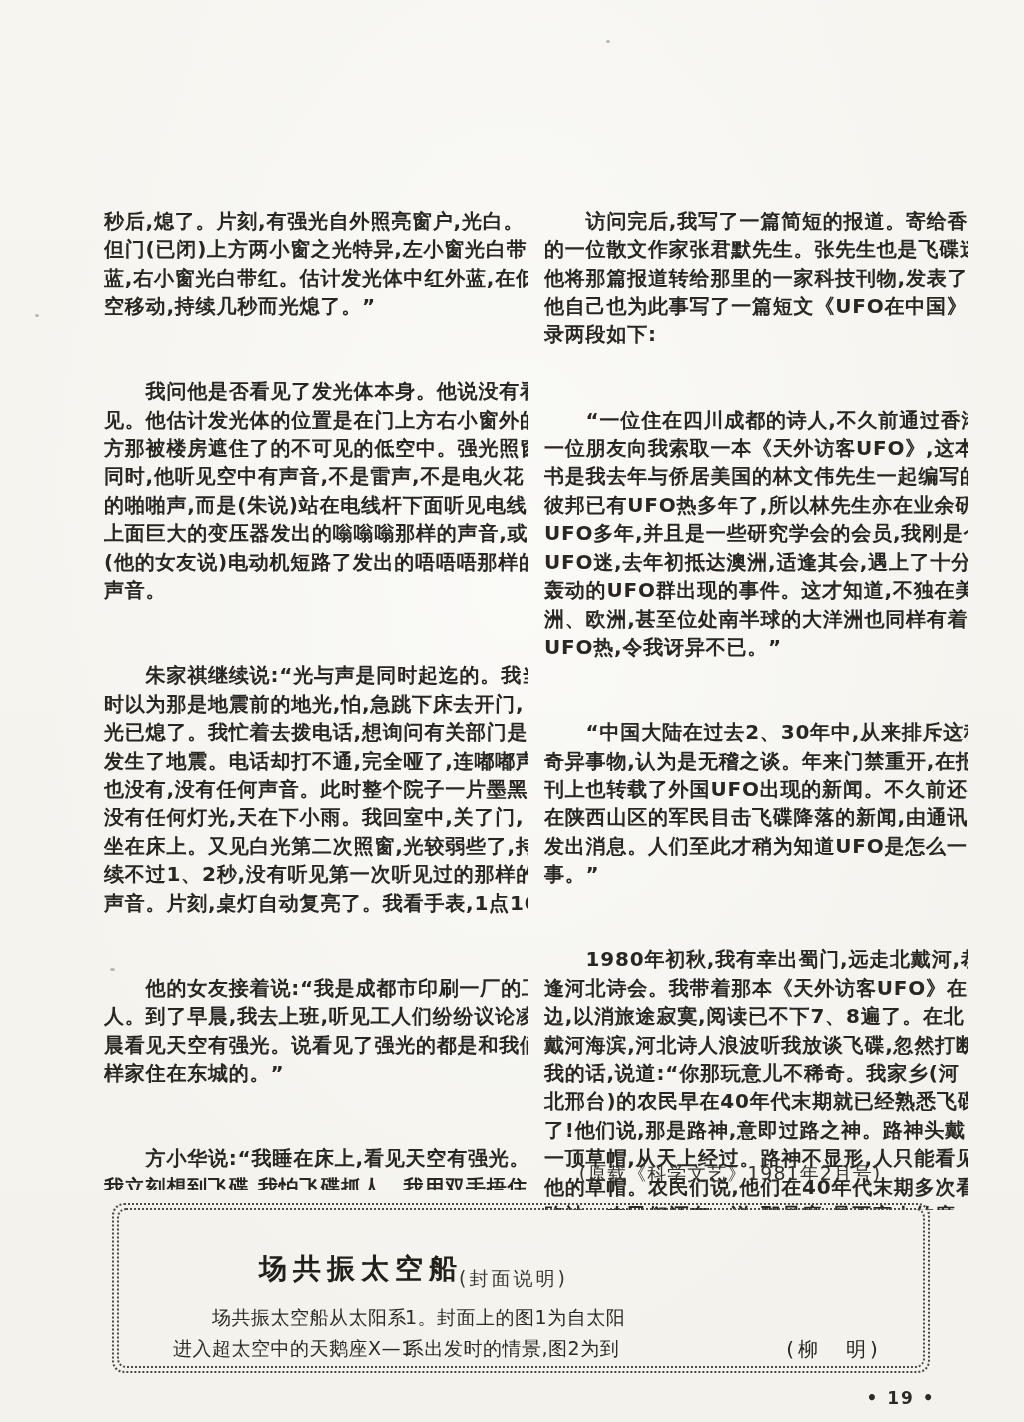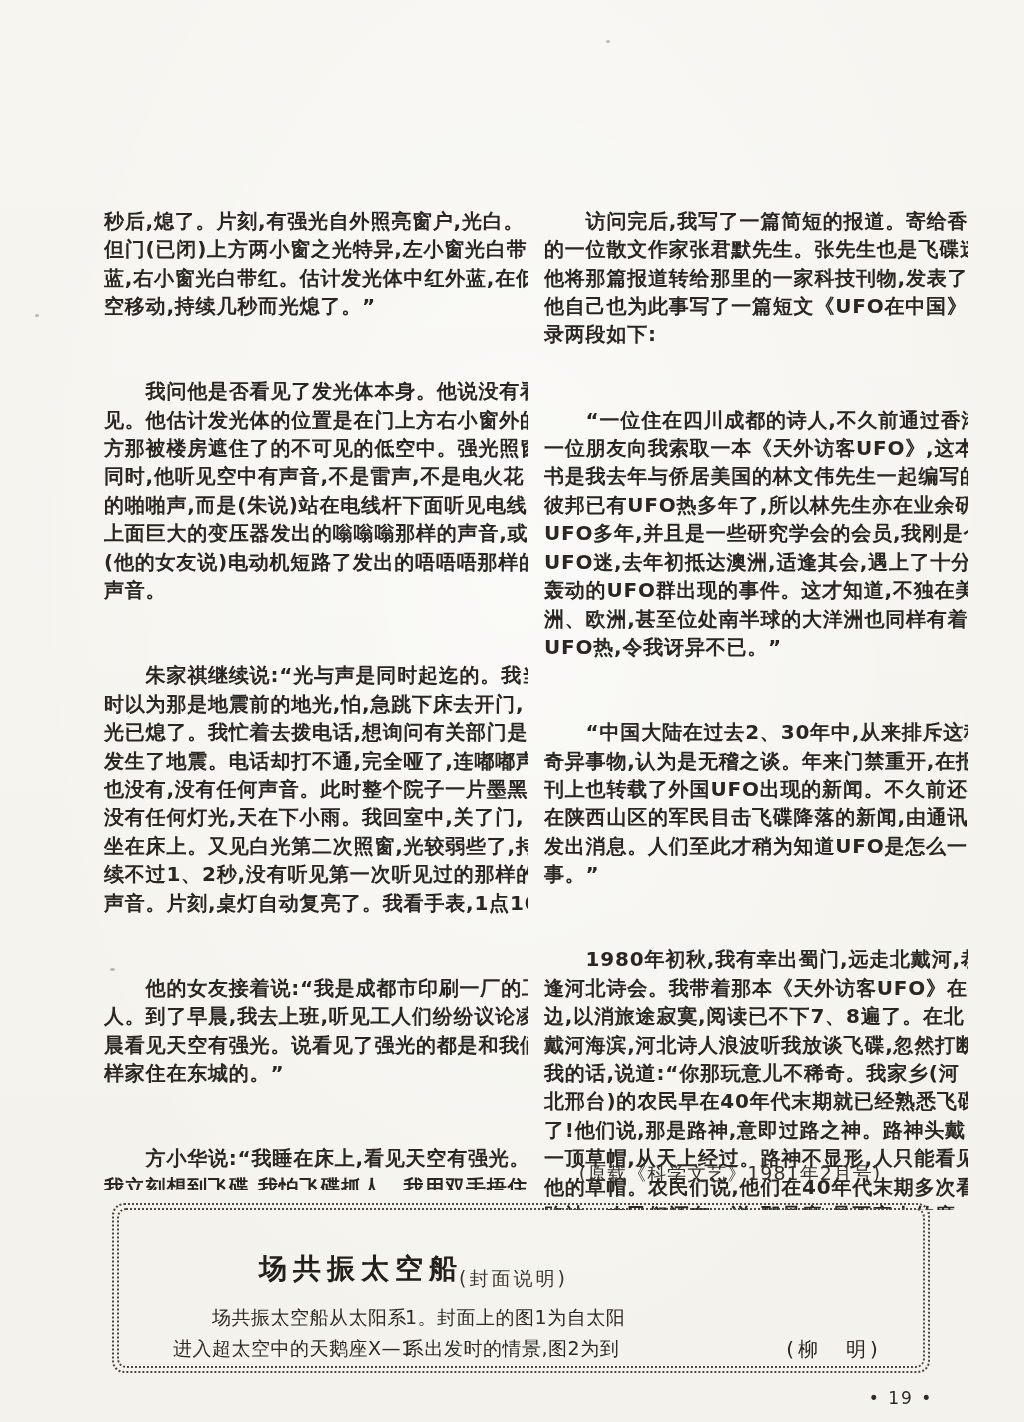--- a/index.html
+++ b/index.html
@@ -65,21 +65,21 @@
   }
   #box-col-1{left:54px;top:92px;}
   #box-col-2{left:286px;top:92px;}
   #box-col-3{left:552px;top:10px;line-height:28.5px;}
   #box-signature{
     position:absolute;left:640px;top:126px;width:150px;
     font-size:20px;letter-spacing:4px;text-align:center;white-space:pre;
   }
   #page-number{
     position:absolute;left:856px;top:1388px;width:90px;
-    font-size:17px;font-weight:normal;letter-spacing:2px;
+    font-size:17px;font-weight:bold;letter-spacing:2px;
     color:#2e2b25;text-align:center;white-space:pre;
   }
   .speck{position:absolute;background:#8d8a82;border-radius:50%;opacity:.6;}
   #speck-1{left:35px;top:314px;width:4px;height:3px;}
   #speck-2{left:110px;top:968px;width:5px;height:3px;}
   #speck-3{left:606px;top:40px;width:4px;height:3px;}
 </style>
 </head>
 <body>
 

